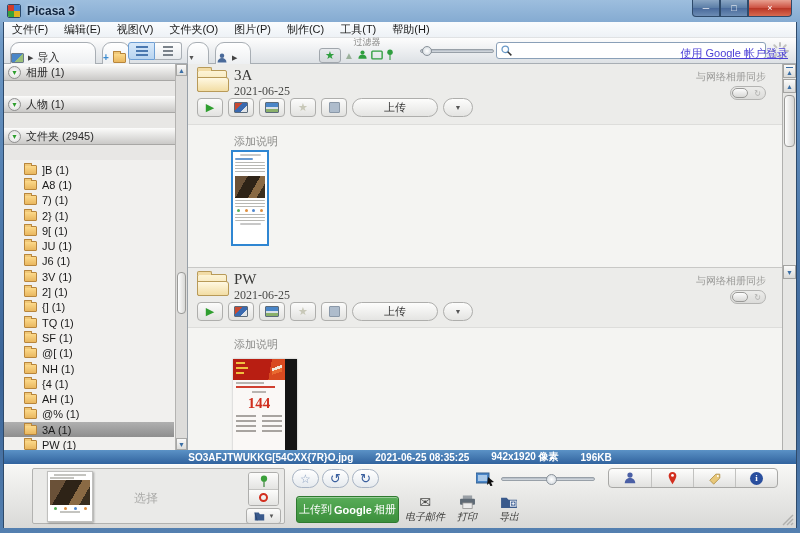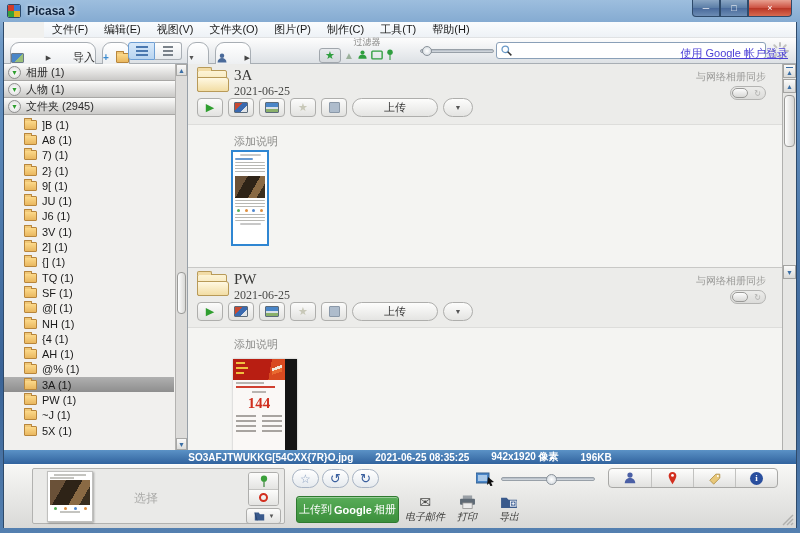--- a/index.html
+++ b/index.html
@@ -17,28 +17,28 @@
   .win-btn { width:28px; height:17px; display:flex; align-items:center; justify-content:center;
     font-size:9px; color:#fff; background:linear-gradient(#8aa6c4,#5a7da6 50%,#47689a 50%,#6c8cb4);
     border:1px solid #2e4a6a; border-top:none; }
   .win-btn.min { border-radius:0 0 0 4px; }
   .win-btn.close { width:44px; background:linear-gradient(#e8a090,#cc5040 50%,#b83525 50%,#d86a50); border-radius:0 0 4px 0; }
 
   
   .app { position:absolute; left:3px; right:3px; top:22px; bottom:5px; background:#f0f0ee; display:flex; flex-direction:column; overflow:hidden; border:1px solid #2e4a6a; border-top:none; border-bottom:none; }
 
   
-  .menubar { height:16px; flex:0 0 16px; background:linear-gradient(#fafcfe,#eef2f6); display:flex; align-items:flex-start; padding:0 8px; gap:16px; position:relative; border-bottom:1px solid #e0e2e4;margin-left:40px; }
+  .menubar { height:16px; flex:0 0 16px; background:linear-gradient(#fafcfe,#eef2f6); display:flex; align-items:flex-start; padding:0 8px; gap:16px; position:relative; border-bottom:1px solid #e0e2e4; }
   .menu-item { font-size:11px; color:#1a1a1a; cursor:default; }
   .signin-link { position:absolute; right:6px; top:1px; font-size:11px; color:#4b3fd6; text-decoration:underline; }
 
   
   .toolbar { height:26px; flex:0 0 26px; background:linear-gradient(#fdfdfd,#dde1e5); border-bottom:1px solid #a8aeb4; position:relative; }
   .tb-btn { position:absolute; top:4px; height:31px; border:1px solid #a8aeb4; border-radius:9px;
-    background:linear-gradient(#ffffff,#e7eaed); display:flex; align-items:center; justify-content:space-between; gap:4px; font-size:11px; color:#333; }
+    background:linear-gradient(#ffffff,#e7eaed); display:flex; align-items:center; justify-content:flex-start; gap:4px; font-size:11px; color:#333; }
   .mini-photo { width:13px; height:10px; background:linear-gradient(135deg,#4a86c8 55%,#9ac07a 55%); border:1px solid #6a7a8a; border-radius:1px; }
   .tiny-arrow { font-size:7px; color:#444; }
   .view-group { position:absolute; left:124px; top:4px; display:flex; }
   .view-btn { width:27px; height:18px; border:1px solid #a8aeb4; background:linear-gradient(#ffffff,#e7eaed); display:flex; align-items:center; justify-content:center; }
   .view-btn.first { border-radius:3px 0 0 3px; }
   .view-btn.second { border-radius:0 3px 3px 0; border-left:none; }
   .view-btn.active { background:linear-gradient(#d8e9fa,#b8d4f0); border-color:#6e9fd4; }
   .bars { width:12px; height:10px; background:repeating-linear-gradient(180deg,#4a78b0 0 2px,transparent 2px 4px); }
   .bars.gray { background:repeating-linear-gradient(180deg,#7a828a 0 2px,transparent 2px 4px); width:10px; }
   .filter-block { position:absolute; left:315px; top:0; width:96px; }
@@ -49,21 +49,21 @@
   .slider-top { position:absolute; left:416px; top:11px; width:74px; height:4px; background:linear-gradient(#b0b8c2,#d8dde2); border-radius:2px; border:1px solid #98a0a8; }
   .slider-top .knob { position:absolute; left:1px; top:-4px; width:10px; height:10px; border-radius:50%; background:radial-gradient(#ffffff,#cdd4da); border:1px solid #8a929a; }
   .searchbox { position:absolute; left:492px; top:4px; width:270px; height:17px; background:#fff; border:1px solid #8aa0b8; border-radius:3px; display:flex; align-items:center; padding-left:3px; gap:3px; }
   .searchbox input { border:none; outline:none; flex:1; height:13px; font-size:11px; background:transparent; }
   .spinner { position:absolute; right:6px; top:3px; width:20px; height:20px; }
 
   
   .content-row { flex:1 1 auto; display:flex; min-height:0; }
 
   
-  .sidebar { width:184px; flex:0 0 184px; background:#e8e7e5; border-right:1px solid #98a0a8; position:relative; display:flex; flex-direction:column; }
+  .sidebar { width:184px; flex:0 0 184px; background:#e8e7e5; border-right:1px solid #98a0a8; position:relative; display:flex; flex-direction:column;gap:15px; }
   .coll-header { height:17px; flex:0 0 17px; background:linear-gradient(#fcfcfb,#cac9c7); border-bottom:1px solid #a8a7a5; display:flex; align-items:center; gap:5px; padding-left:4px; font-size:11px; color:#2a2a2a; }
   .disc { width:13px; height:13px; border-radius:50%; background:radial-gradient(#ffffff,#dadada); border:1px solid #909090; display:flex; align-items:center; justify-content:center; flex:0 0 13px; }
   .disc span { color:#2e9e2e; font-size:7px; line-height:1; }
   .tree { flex:1 1 auto; background:#f1f0ee; overflow:hidden; padding-top:2px; padding-right:13px; }
   .tree-item { height:15.3px; display:flex; align-items:center; gap:5px; padding-left:20px; font-size:11px; color:#1a1a1a; white-space:nowrap; }
   .tree-item.selected { background:linear-gradient(#b0b0b0,#8e8e8e); }
   .folder-sm { width:13px; height:10px; background:linear-gradient(#fcd98a,#e9b75f); border:1px solid #b8863c; border-radius:1px; position:relative; flex:0 0 13px; }
   .folder-sm::before { content:""; position:absolute; top:-3px; left:-1px; width:6px; height:2px; background:#f0c878; border:1px solid #b8863c; border-bottom:none; border-radius:1px 1px 0 0; }
   .side-scroll { position:absolute; right:0; top:0; bottom:0; width:12px; background:#dddcda; border-left:1px solid #b4b3b1; }
   .side-scroll .sbtn { position:absolute; left:0; width:11px; height:12px; background:linear-gradient(#fafafa,#dcdcda); border:1px solid #a8a8a6; color:#3a6ea5; font-size:7px; display:flex; align-items:center; justify-content:center; }

